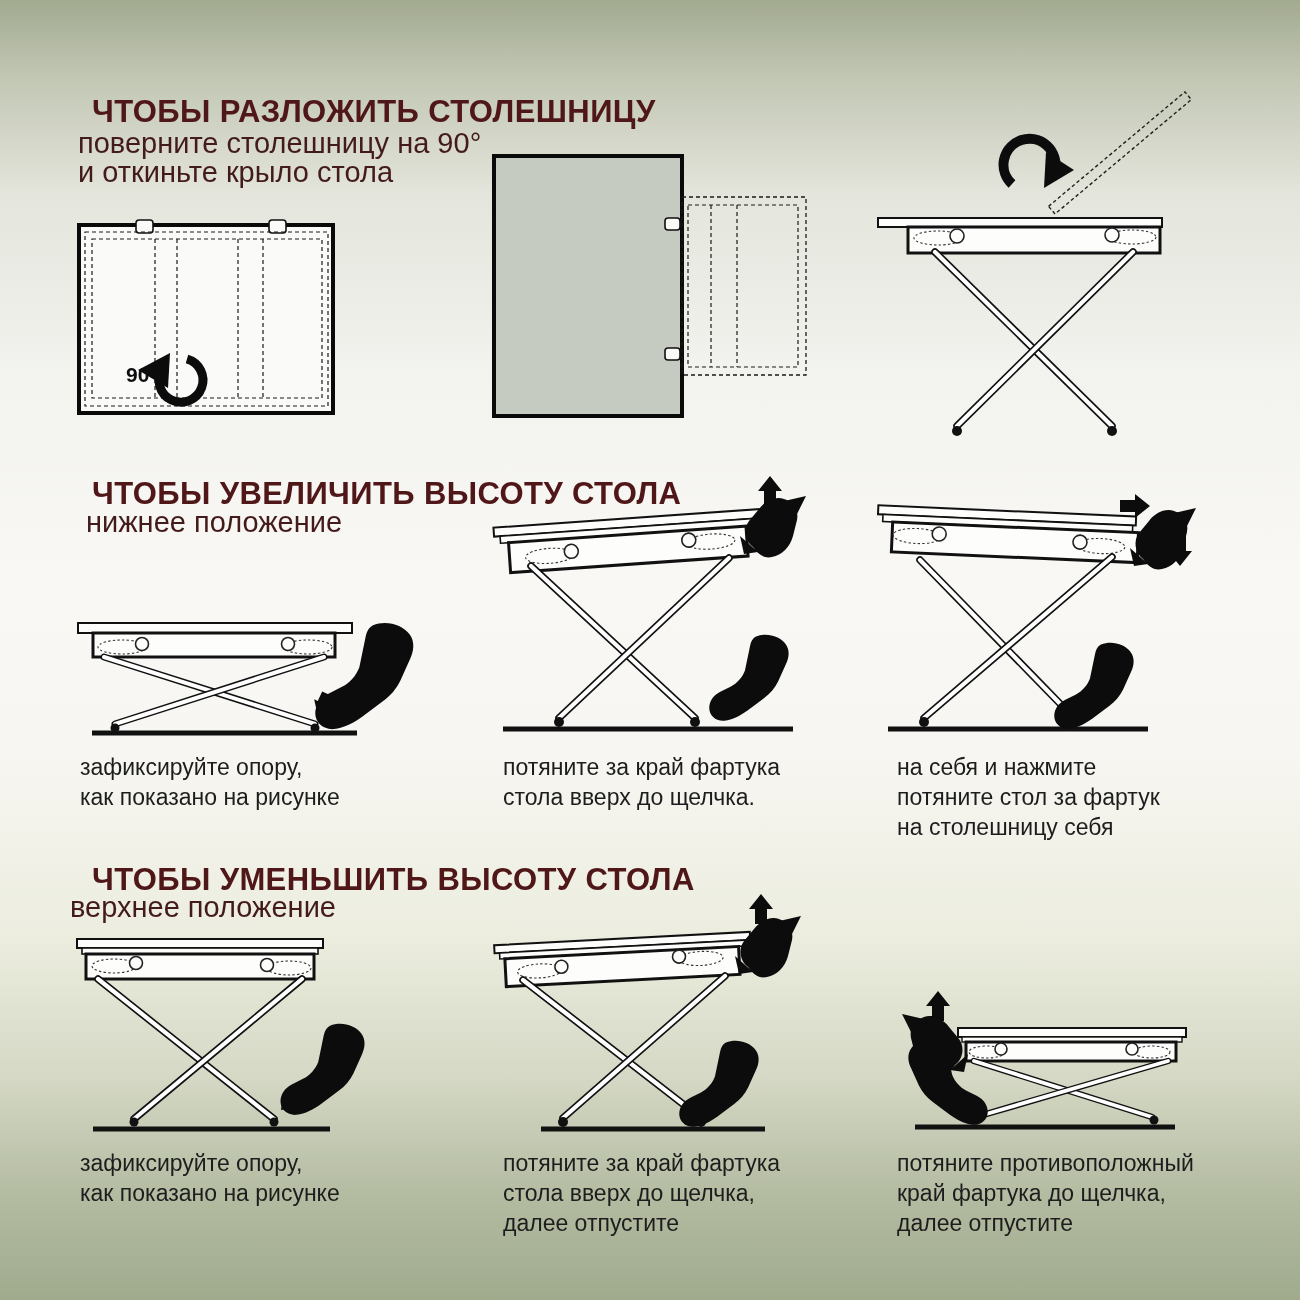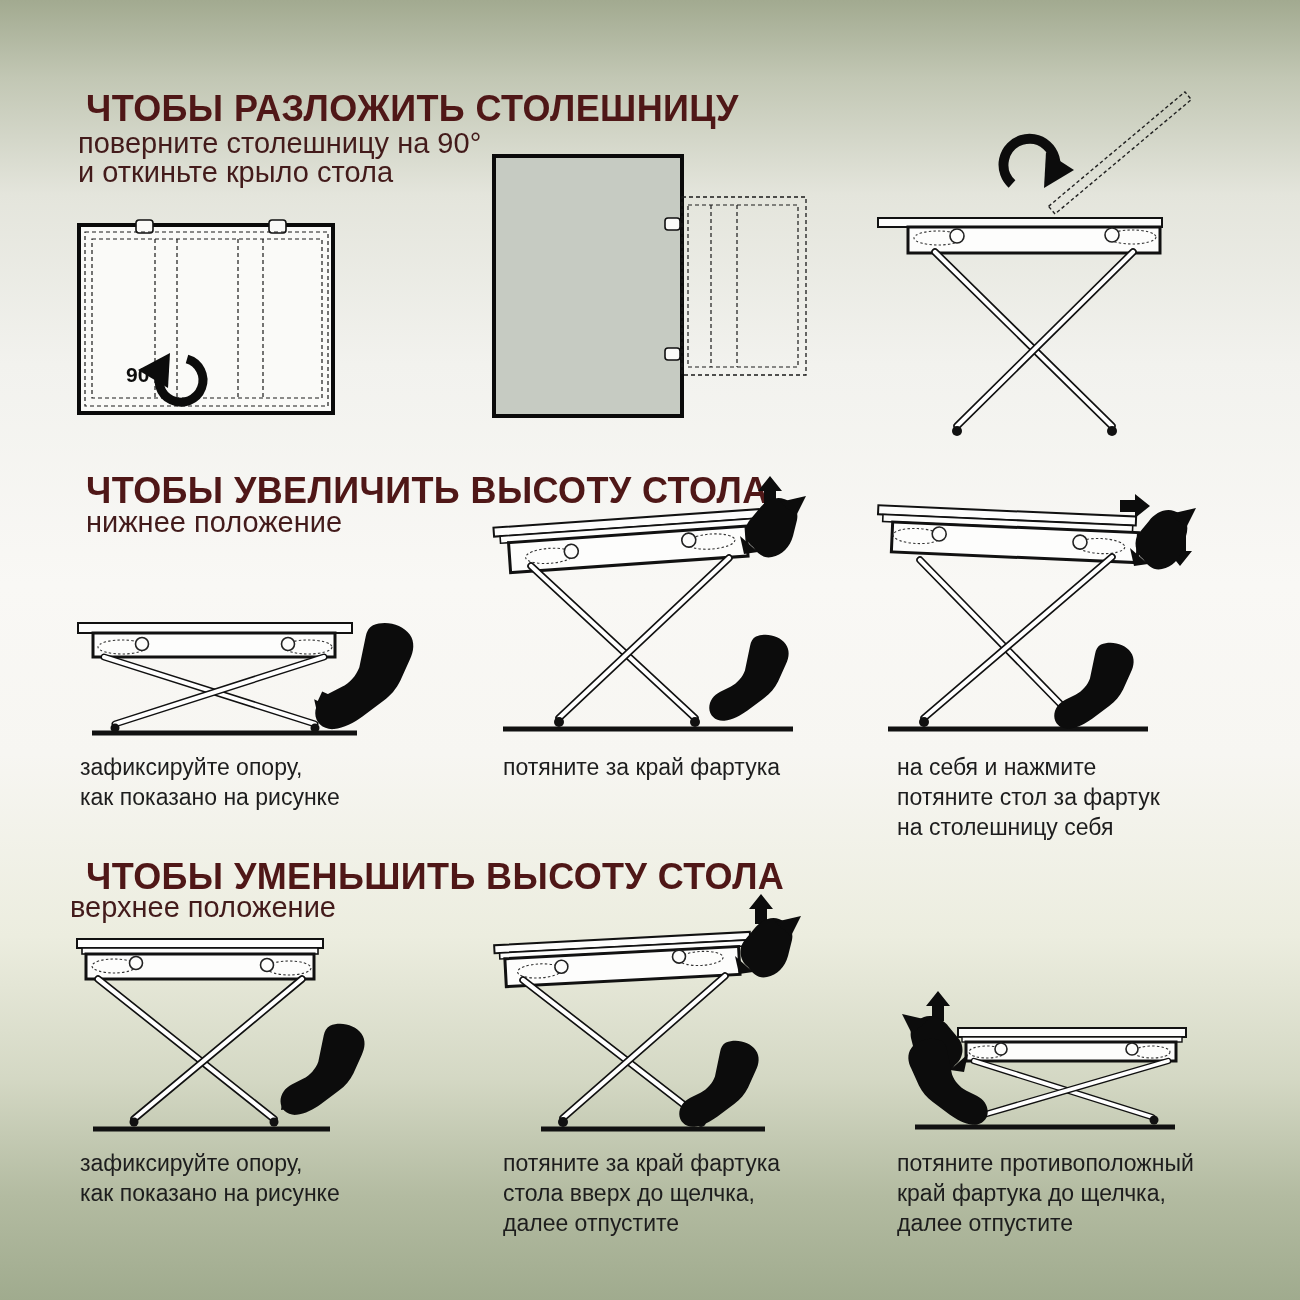--- a/index.html
+++ b/index.html
@@ -6,22 +6,22 @@
   .page{
     position:relative;width:1300px;height:1300px;overflow:hidden;
     font-family:"Liberation Sans", sans-serif;
     background:linear-gradient(180deg,
       #a2aa90 0%, #c2c7b4 6%, #e4e5dc 15%, #f2f2ee 28%,
       #f9f8f5 45%, #f7f6f2 58%, #eceddf 72%, #d4d8c4 83%,
       #b3bba1 92%, #a0ab8e 100%);
   }
   .abs{position:absolute;}
   .title{
-    font-size:36px;font-weight:700;letter-spacing:.4px;
-    color:#4f1717;white-space:nowrap;margin:8px;
+    font-size:31px;font-weight:700;letter-spacing:.4px;
+    color:#4f1717;white-space:nowrap;margin:14px;
   }
   .subtitle{font-size:29px;line-height:29px;color:#431b1b;white-space:nowrap;}
   .caption{font-size:23px;line-height:30px;color:#1d1d1d;white-space:nowrap;}
   svg{display:block;overflow:visible;}
 </style>
 </head>
 <body>
 
 <div class="page">
 
@@ -143,20 +143,21 @@
     <path transform="translate(287,6)" d="M0,0 L12,15 L6,15 L6,30 L-6,30 L-6,15 L-12,15 Z" fill="#0c0c0c"></path>
     <g transform="translate(255,26)">
       <path d="M15,51 C7,45 5,33 11,25 L21,13 C27,5 37,0 46,3 C55,6 61,14 59,24 L55,40 C52,51 44,59 34,61 C26,63 20,58 15,51 Z" fill="#0c0c0c"></path>
       <polygon points="42,6 68,0 58,20" fill="#0c0c0c"></polygon>
       <polygon points="2,40 20,56 6,58" fill="#0c0c0c"></polygon>
     </g>
     <path transform="translate(222,164) scale(0.85)" d="M60,3 C72,-2 88,2 95,12 C100,19 99,28 95,36 L86,56 C82,64 77,70 70,75 L50,90 C42,96 32,101 23,102 C13,103 5,96 5,87 C5,79 10,72 18,68 L30,62 C38,58 44,51 47,43 L53,14 C54,9 56,5 60,3 Z" fill="#0c0c0c"></path>
   </svg>
   <div class="caption abs" style="left:503px;top:752px;">
     <div>потяните за край фартука</div>
+    <div>стола вверх до щелчка.</div>
   </div>
 
   <svg class="abs" style="left:858px;top:470px;" width="380" height="265" viewBox="0 0 380 265">
     <line x1="30" y1="259" x2="290" y2="259" stroke="#111" stroke-width="5"></line>
     <g transform="rotate(2.5,150,70)">
       <rect x="19" y="41" width="258" height="9" fill="#fdfdfc" stroke="#111" stroke-width="2"></rect>
       <rect x="24" y="50" width="250" height="7" fill="#fdfdfc" stroke="#111" stroke-width="1.6"></rect>
       <rect x="34" y="57" width="246" height="30" fill="#fdfdfc" stroke="#111" stroke-width="3"></rect>
       <g>
         <ellipse cx="59" cy="70" rx="24" ry="7.5" fill="none" stroke="#333" stroke-width="1.1" stroke-dasharray="2.4,2.2"></ellipse>

